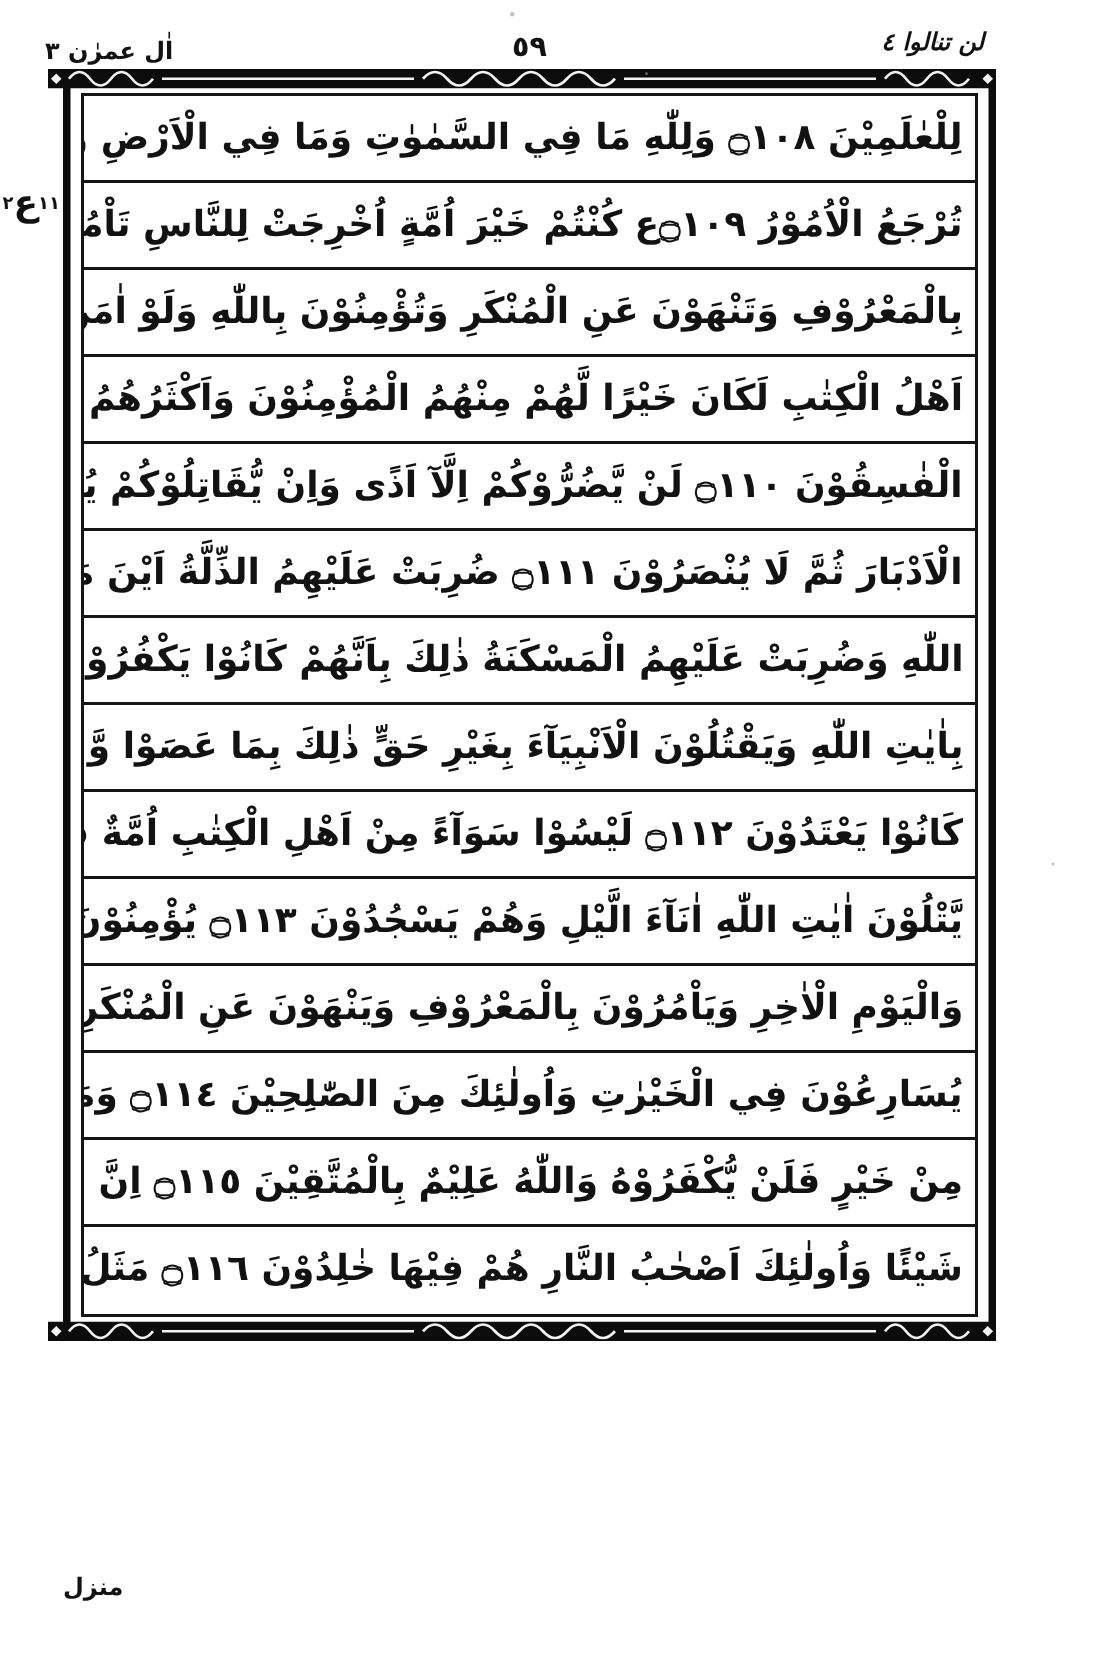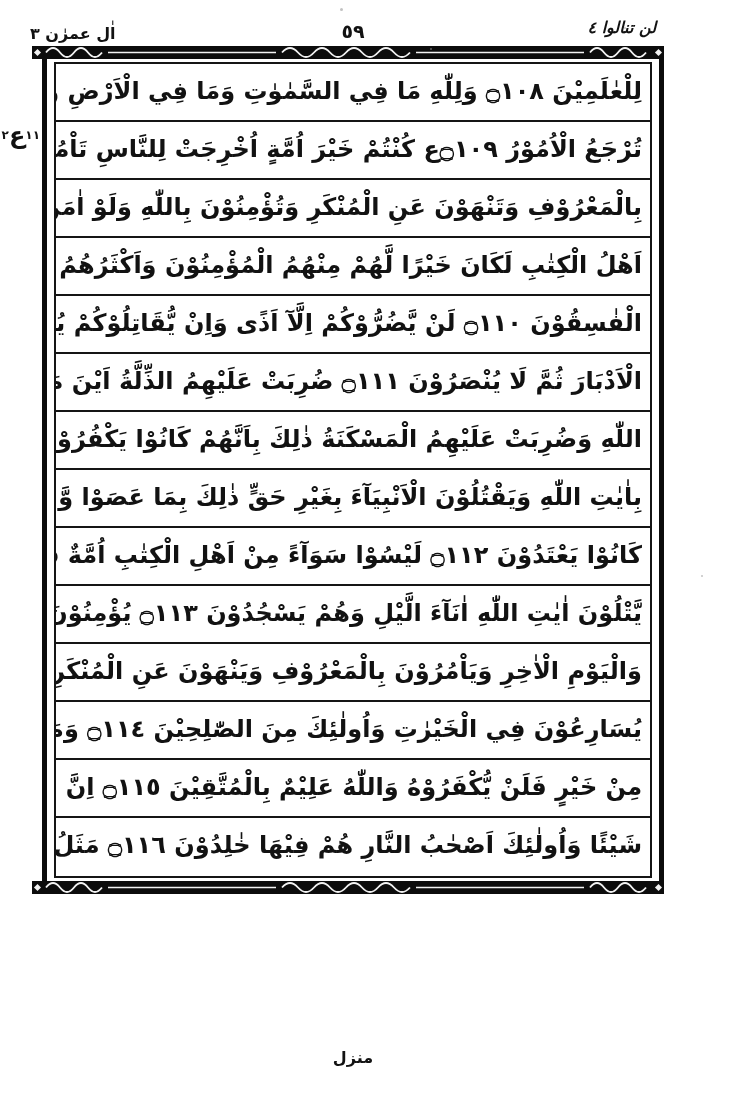--- a/index.html
+++ b/index.html
@@ -52,21 +52,21 @@
     position:absolute; left:16px; top:122px; width:24px;
     display:flex; flex-direction:row; align-items:center;
     font-weight:bold; line-height:1; direction:rtl;
   }
   .ruku-marker .num  { font-size:12px; }
   .ruku-marker .ain  { font-size:24px; margin:1px 0; }
 
   
   .catchword {
     position:absolute; top:1048px; left:42px; width:622px;
-    text-align:center; font-size:16px; font-weight:bold; direction:rtl;
+    text-align:left; font-size:16px; font-weight:bold; direction:rtl;
   }
 
   
   .speckle { position:absolute; width:3px; height:3px; border-radius:50%; background:#9a9a9a; opacity:.6; }
   .sp1 { left:340px; top:8px; }
   .sp2 { left:430px; top:48px; width:2px; height:2px; }
   .sp3 { left:624px; top:27px; width:2px; height:2px; }
   .sp4 { left:701px; top:575px; width:2px; height:2px; }
 </style>
 </head>

